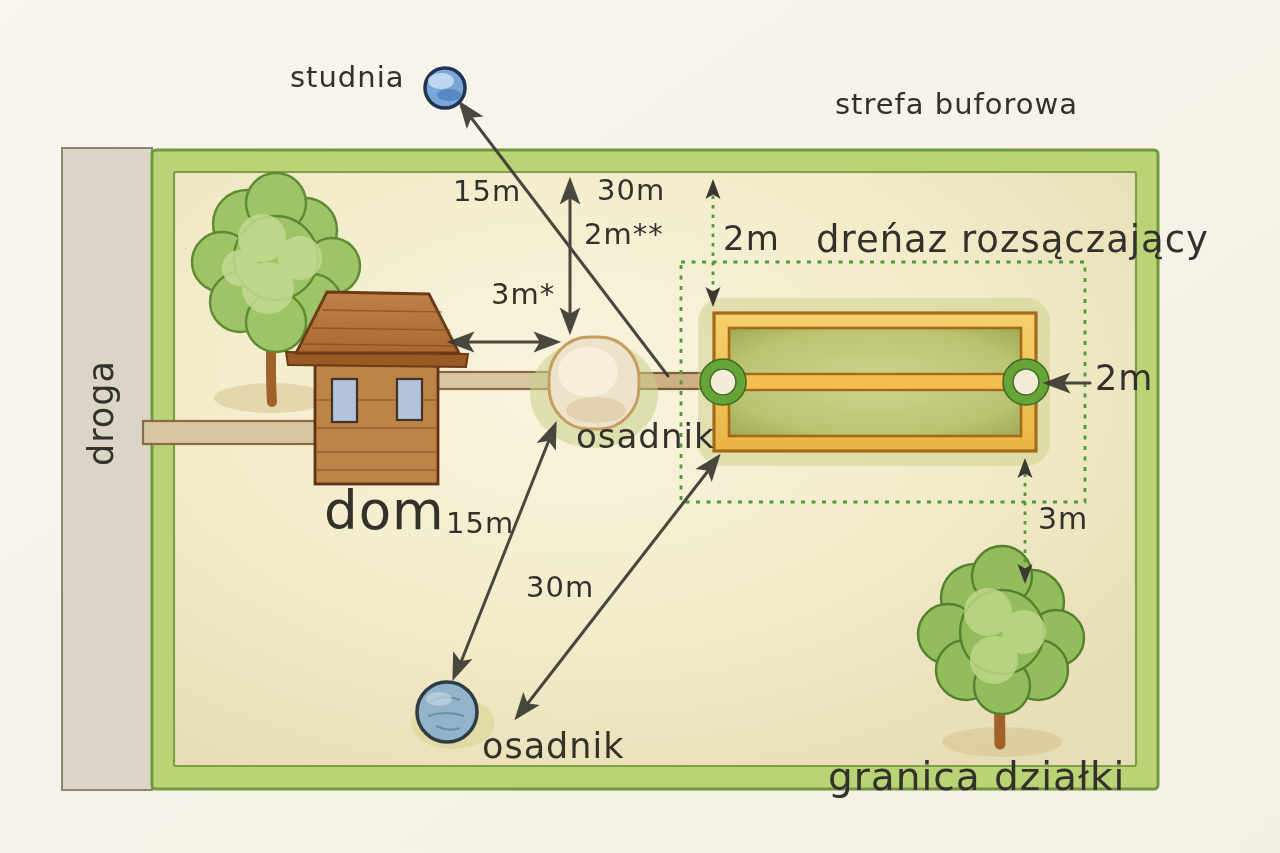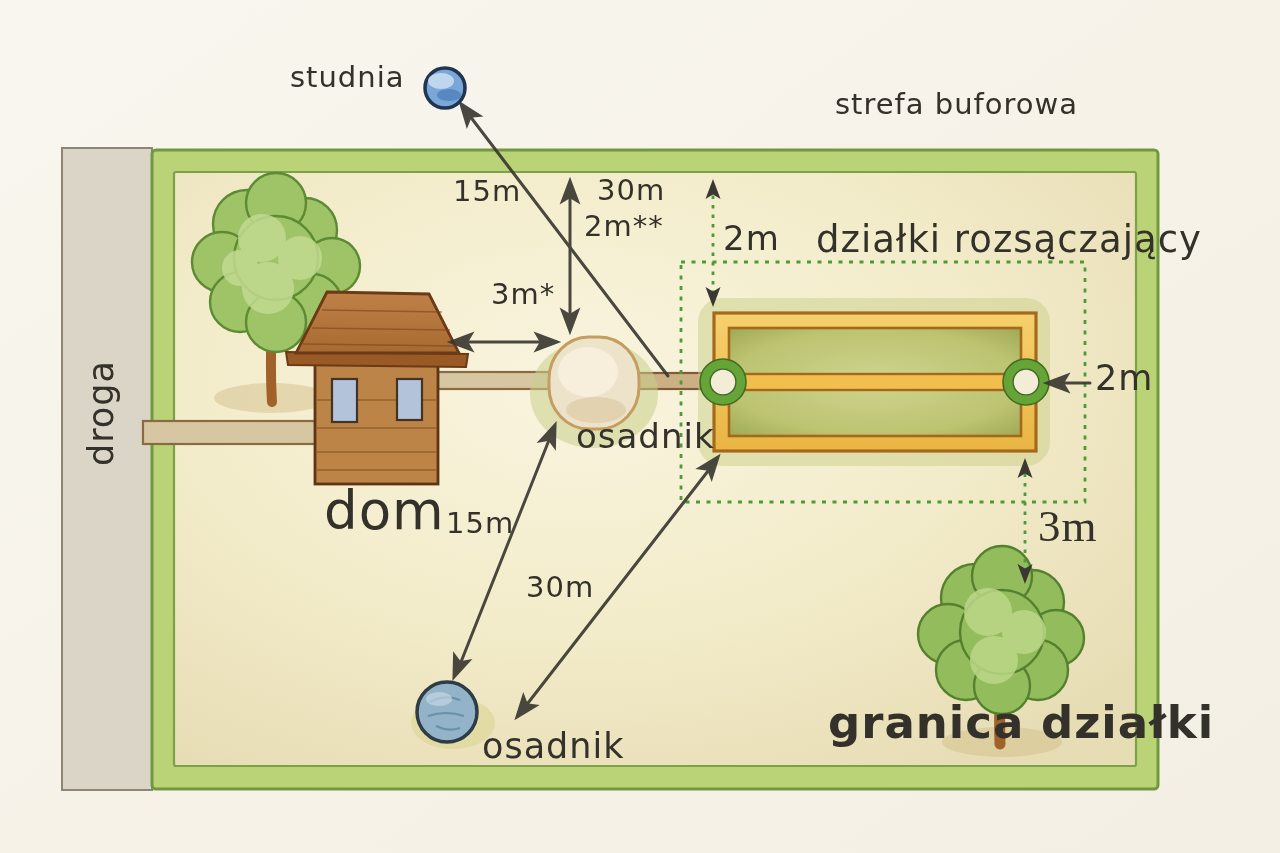--- a/index.html
+++ b/index.html
@@ -195,27 +195,27 @@
   <g>
     <ellipse cx="453" cy="723" rx="42" ry="26" fill="#d8d28a" opacity="0.5"></ellipse>
     <circle cx="447" cy="712" r="30" fill="#93b4c8" stroke="#2e3d45" stroke-width="3.5"></circle>
     <path d="M430 702 q14 -8 30 -2 M428 716 q18 -6 36 0 M436 726 q12 6 24 2" stroke="#5f8aa3" stroke-width="2.2" fill="none" opacity="0.85"></path>
     <ellipse cx="439" cy="699" rx="13" ry="7" fill="#c3d6e2" opacity="0.7"></ellipse>
   </g>
 </svg>
 
 <div class="lbl big" style="left:290px;top:63px;">studnia</div>
 <div class="lbl big" style="left:827px;top:90px;margin-left:8px;">strefa buforowa</div>
-<div class="lbl" style="left:816px;top:221px;font-size:37px;">działki rozsączający</div>
+<div class="lbl" style="left:816px;top:221px;font-size:37px;">dreńaz rozsączający</div>
 <div class="lbl med" style="left:723px;top:221px;">2m</div>
 <div class="lbl" style="left:1095px;top:361px;font-size:35px;">2m</div>
-<div class="lbl" style="left:1038px;top:504px;font-size:45px;font-family:Liberation Serif, serif;">3m</div>
+<div class="lbl" style="left:1038px;top:504px;font-size:30px;">3m</div>
 <div class="lbl big" style="left:453px;top:177px;">15m</div>
 <div class="lbl big" style="left:597px;top:176px;">30m</div>
-<div class="lbl big" style="left:584px;top:212px;text-align:right;">2m**</div>
+<div class="lbl big" style="left:584px;top:220px;text-align:right;">2m**</div>
 <div class="lbl big" style="left:491px;top:280px;">3m*</div>
 <div class="lbl" style="left:324px;top:484px;font-size:53px;">dom</div>
 <div class="lbl med" style="left:576px;top:419px;">osadnik</div>
 <div class="lbl big" style="left:446px;top:509px;">15m</div>
 <div class="lbl big" style="left:526px;top:573px;">30m</div>
 <div class="lbl" style="left:482px;top:729px;font-size:35px;">osadnik</div>
-<div class="lbl" style="left:828px;top:700px;font-size:45px;font-weight:bold;">granica działki</div>
+<div class="lbl" style="left:828px;top:757px;font-size:39px;">granica działki</div>
 <div class="lbl rot" style="left:60px;top:398px;">droga</div>
 
 </body></html>

